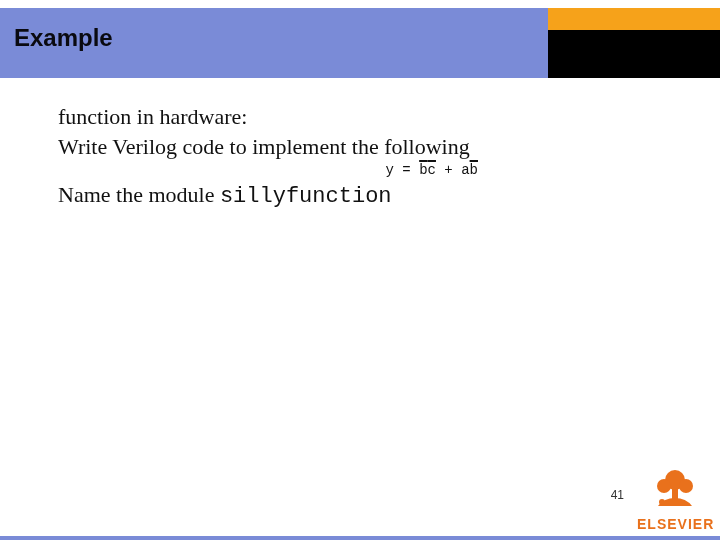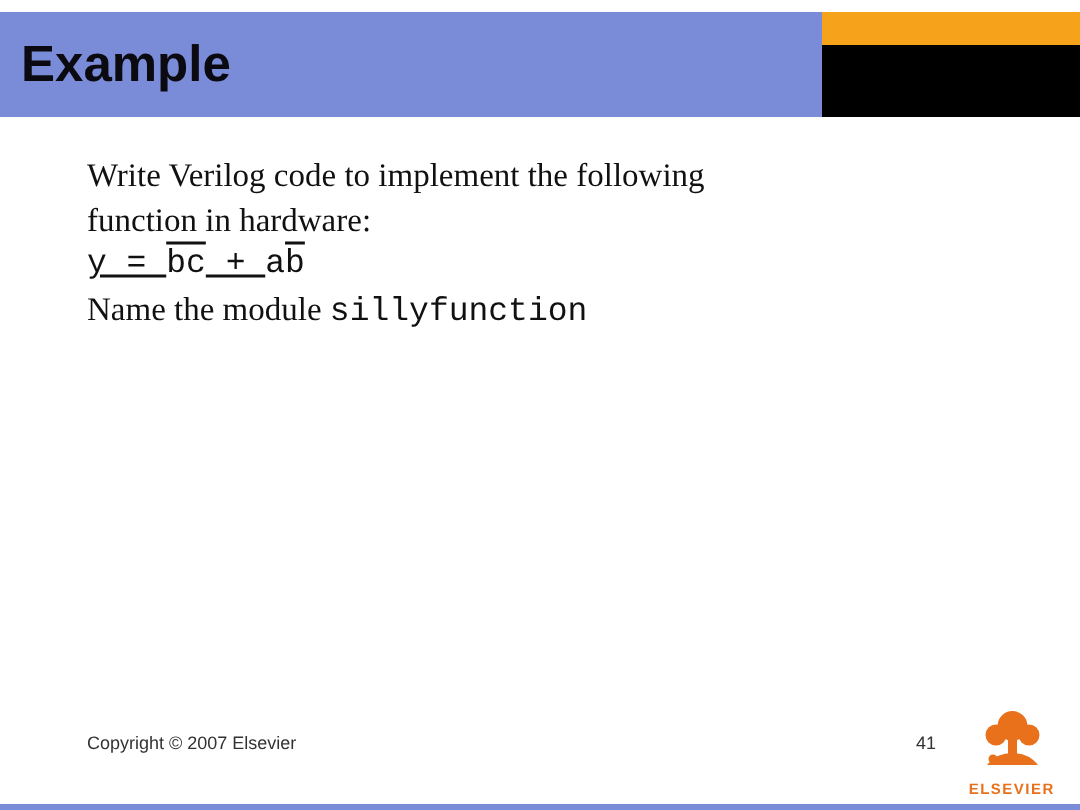--- a/index.html
+++ b/index.html
@@ -33,21 +33,21 @@
     width: 172px;
     height: 48px;
     background: #000000;
   }
   .title {
     position: absolute;
     top: 24px;
     left: 14px;
     font-family: Arial, Helvetica, sans-serif;
     font-weight: 700;
-    font-size: 34px;
+    font-size: 24px;
     color: #0a0a10;
   }
   .footer-band {
     position: absolute;
     bottom: 0;
     left: 0;
     width: 720px;
     height: 4px;
     background: #7a8bd7;
   }
@@ -55,24 +55,23 @@
     position: absolute;
     top: 102px;
     left: 58px;
     width: 560px;
     color: #111;
     font-size: 22px;
     line-height: 1.35;
   }
   .eq-line {
     font-family: "Courier New", Courier, monospace;
-    font-size: 22px;
-    text-align: left;
+    font-size: 14px;
+    text-align: right;
     width: 420px;
-    text-decoration: underline;
   }
   .eq-term { position: relative; display: inline-block; }
   .overline {
     text-decoration: overline;
     text-decoration-thickness: 1.5px;
   }
   .mono { font-family: "Courier New", Courier, monospace; text-align: right; }
   .copyright {
     position: absolute;
     left: 58px;
@@ -96,49 +95,48 @@
     width: 75px;
     text-align: center;
   }
   .logo-tree {
     width: 62px;
     height: 44px;
     margin: 0 auto 2px;
   }
   .logo-text {
     font-family: Arial, Helvetica, sans-serif;
-    font-size: 10px;
+    font-size: 14px;
     letter-spacing: 1px;
     color: #e9711c;
     font-weight: 600;
   }
 </style>
 </head>
 <body>
 
 <div class="slide">
 
   <div class="header-band"></div>
   <div class="orange-block"></div>
   <div class="black-box"></div>
 
   <div class="title">Example</div>
 
   <div class="content">
+    <div>function in hardware:</div>
     <div>Write Verilog code to implement the following</div>
-    <div>function in hardware:</div>
     <div class="eq-line">
       <span>y = </span><span class="eq-term overline">b</span><span class="eq-term overline">c</span><span> + </span><span class="eq-term">a</span><span class="eq-term overline">b</span>
     </div>
     <div>
       <span>Name the module </span><span class="mono">sillyfunction</span>
     </div>
   </div>
 
-  <div class="copyright">Copyright © 2007 Elsevier</div>
   <div class="page-num">41</div>
 
   <div class="logo">
     <svg class="logo-tree" viewBox="0 0 62 44">
       <g fill="#e9711c">
         <rect x="28" y="22" width="6" height="18"></rect>
         <circle cx="31" cy="14" r="10"></circle>
         <circle cx="20" cy="20" r="7"></circle>
         <circle cx="42" cy="20" r="7"></circle>
         <path d="M14 40 q6 -8 17 -8 q11 0 17 8 z"></path>

